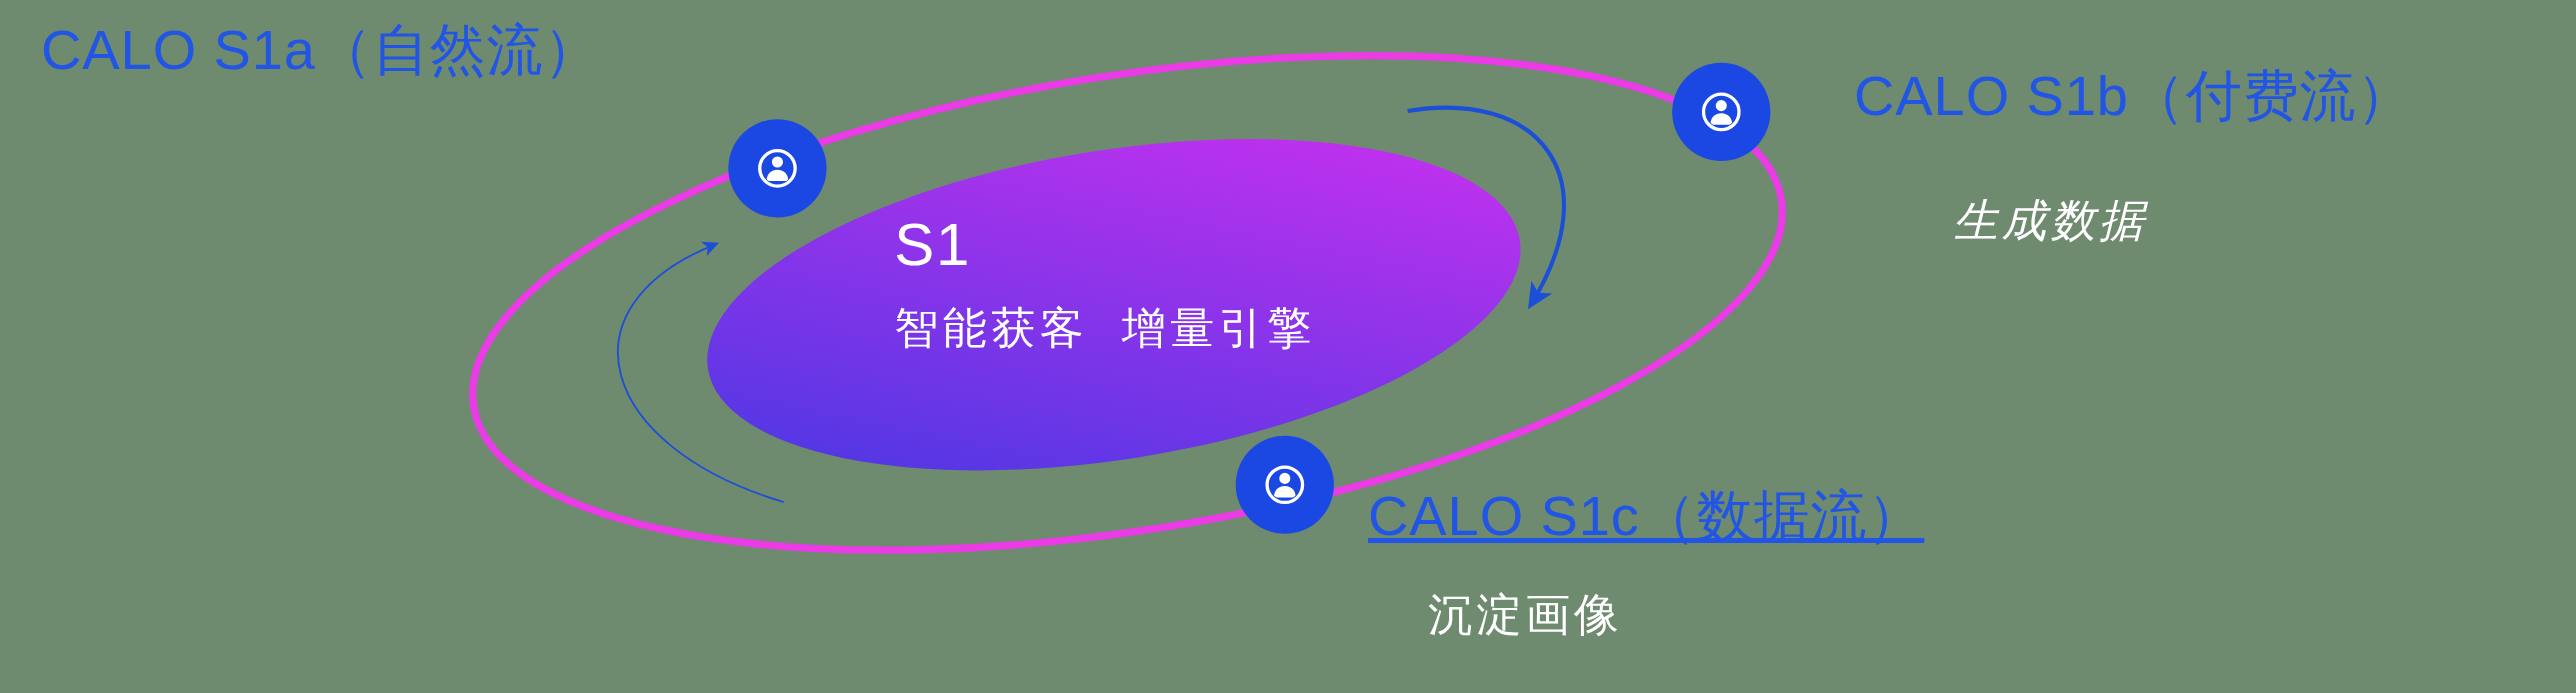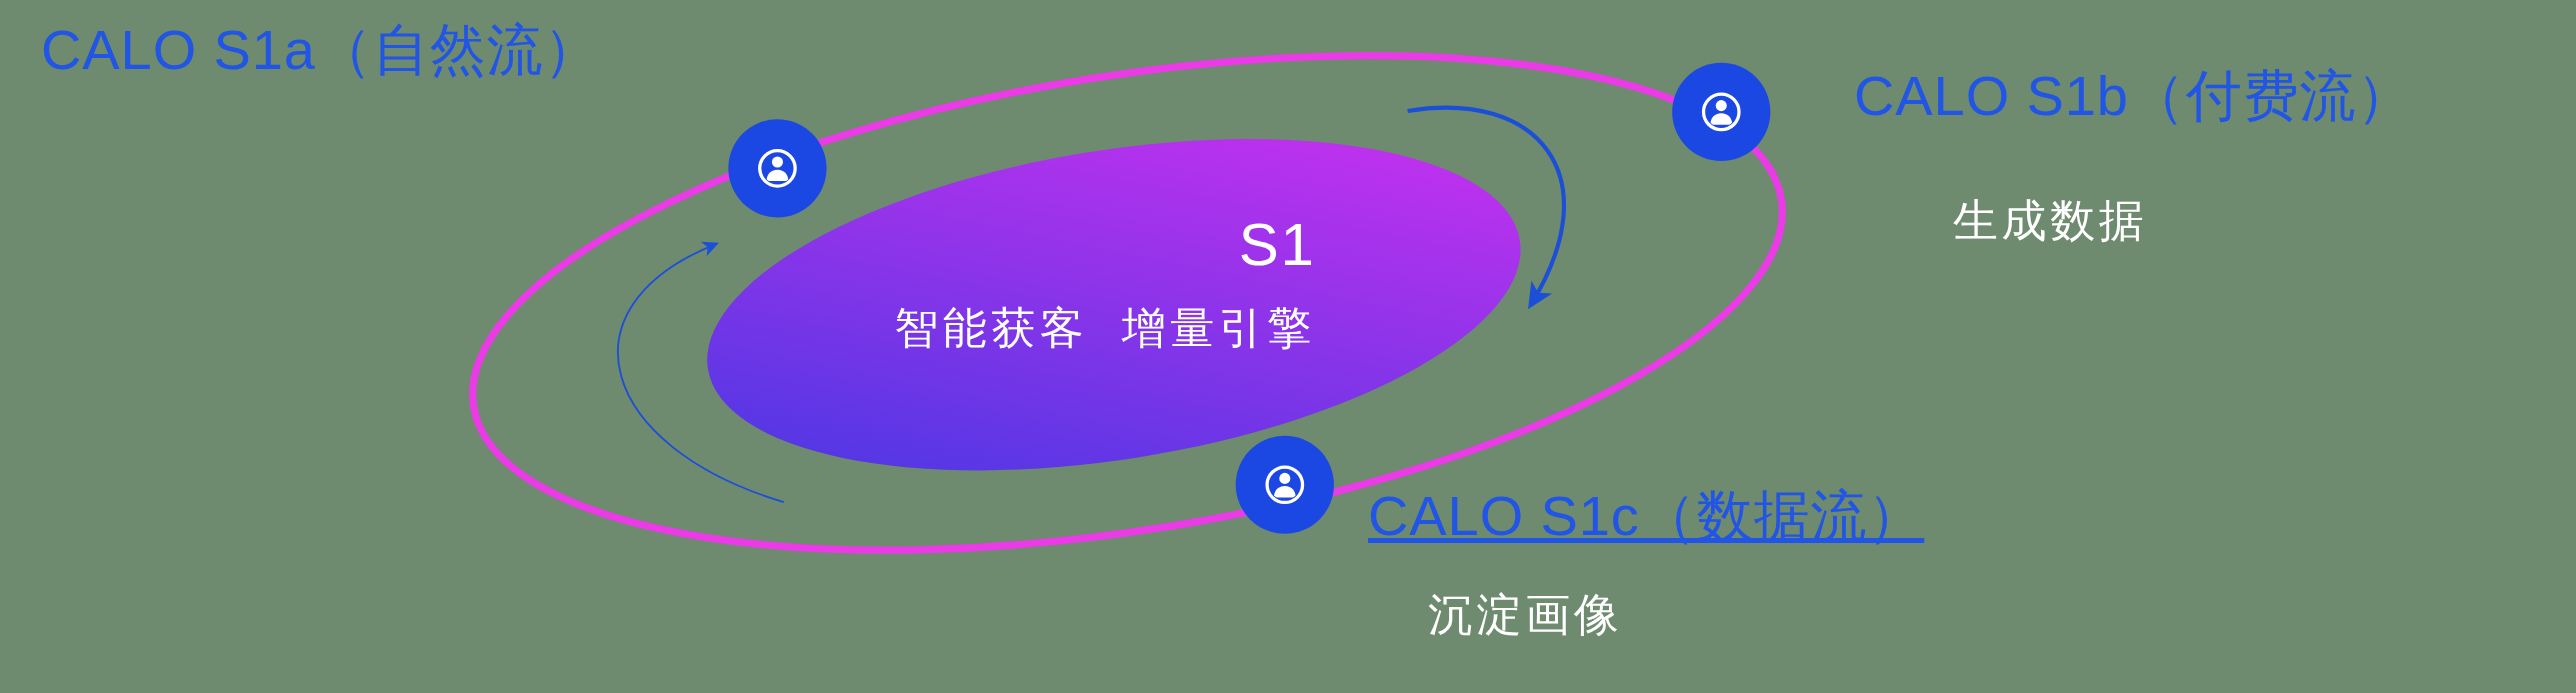--- a/index.html
+++ b/index.html
@@ -35,21 +35,21 @@
     color: var(--label-white, #ffffff);
     letter-spacing: 3.6px;
     white-space: nowrap;
     line-height: 1.15;
   }
   .core-label {
     position: absolute;
     left: 1105px;
     top: 215px;
     transform: translateX(-50%);
-    text-align: right;
+    text-align: left;
     color: var(--label-white, #ffffff);
   }
   .core-title {
     font-size: 60px;
     font-weight: 500;
     letter-spacing: 1.8px;
     line-height: 1;
   }
   .core-subtitle {
     font-size: 44px;
@@ -117,19 +117,19 @@
   </svg>
 
   <div class="core-label">
     <div class="core-title">S1</div>
     <div class="core-subtitle">智能获客  增量引擎</div>
   </div>
 
   <div class="flow-title" style="left:41px; top:18px;">CALO S1a（自然流）</div>
 
   <div class="flow-title" style="left:1823px; top:64px;margin-left:31px;">CALO S1b（付费流）</div>
-  <div class="flow-sub" style="left:1953px; top:195px;">生成数据</div>
+  <div class="flow-sub" style="left:1953px; top:195px;font-style:italic;">生成数据</div>
 
   <div class="flow-title" style="left:1368px; top:484px;text-decoration:underline;">CALO S1c（数据流）</div>
   <div class="flow-sub" style="left:1428px; top:589px;">沉淀画像</div>
 
 </div>
 
 
 </body></html>

